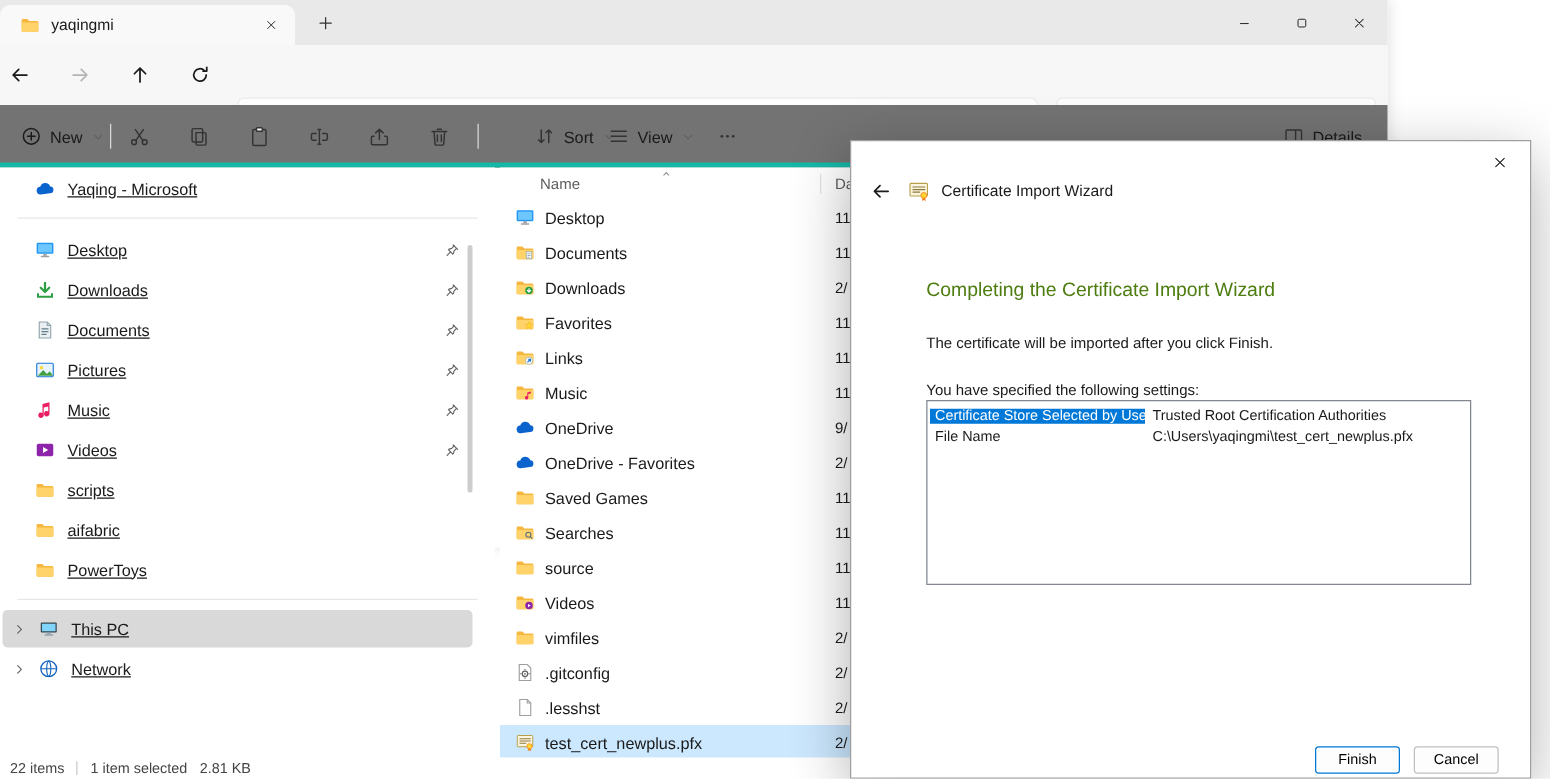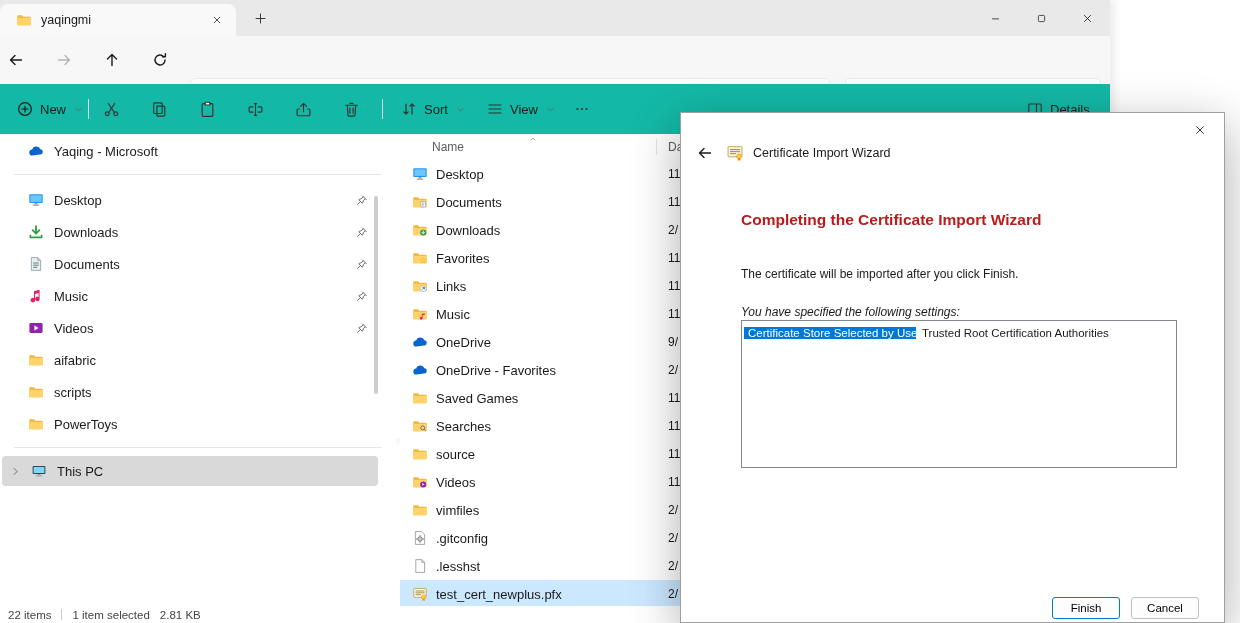--- a/index.html
+++ b/index.html
@@ -25,32 +25,32 @@
   #nav-back{left:0px;} #nav-fwd{left:48px;} #nav-up{left:96px;} #nav-refresh{left:144px;}
   #addressbar{position:absolute;left:190px;top:42px;width:640px;height:36px;background:#fdfdfd;border:1px solid #ebebeb;border-radius:5px;display:flex;align-items:center;padding:0 8px 0 12px;font-size:13px;}
   .crumb{padding:3px 6px;border-radius:4px;white-space:nowrap;}
   .bc-chev{width:11px;height:11px;margin:0 3px;}
   #addressbar .device-icon{width:15px;height:15px;margin-right:2px;}
   #searchbox{position:absolute;left:845px;top:42px;width:256px;height:36px;background:#fdfdfd;border:1px solid #ebebeb;border-radius:5px;display:flex;align-items:center;padding:0 12px;}
   #search-input{border:none;outline:none;background:transparent;flex:1;font-size:13px;font-family:inherit;color:#333;}
   #search-input::placeholder{color:#757575;}
   #searchbox .icon{width:14px;height:14px;}
 
-  #toolbar{position:absolute;left:0;top:84px;width:100%;height:50px;background:#14b8a6;border-bottom:1px solid #14b8a6;}
+  #toolbar{position:absolute;left:0;top:84px;width:100%;height:50px;background:#737373;border-bottom:4px solid #14b8a6;}
   .tb-btn{position:absolute;top:11px;height:28px;display:flex;align-items:center;gap:7px;padding:0 9px;border-radius:4px;font-size:13px;}
   .tb-btn .chev{width:11px;height:11px;}
   .tb-btn .lead{width:16px;height:16px;}
   #btn-new{left:8px;}
-  #btn-sort{left:392px;} #btn-view{left:478px;} #btn-more{left:568px;padding:0 6px;} #btn-details{left:1018px;}
+  #btn-sort{left:419px;} #btn-view{left:478px;} #btn-more{left:568px;padding:0 6px;} #btn-details{left:1018px;}
   .tb-sep{position:absolute;top:15px;width:1px;height:20px;background:#d9d9d9;}
   .tb-icon-btn{position:absolute;top:11px;width:34px;height:28px;display:flex;align-items:center;justify-content:center;border-radius:4px;}
   .tb-icon-btn .icon{width:17px;height:17px;}
 
   
-  #sidebar{position:absolute;left:0;top:134px;width:396px;height:472px;background:#fff;padding-top:2px;}
+  #sidebar{position:absolute;left:0;top:134px;width:396px;height:472px;background:#fff;padding-top:2px;text-decoration:underline;}
   .side-row{height:30px;margin:0 18px 2px 2px;display:flex;align-items:center;gap:10px;padding-left:26px;border-radius:4px;font-size:13px;}
   .side-row.device{padding-left:8px;}
   .side-row.selected{background:#d9d9d9;}
   .side-row .chev{width:11px;height:11px;}
   .side-row .pin{margin-left:auto;width:13px;height:13px;margin-right:10px;}
   .side-sep{height:1px;background:#e7e7e7;margin:8px 14px;}
   #pinned-block{margin-top:10px;}
   #side-scroll{position:absolute;left:374px;top:62px;width:4px;height:198px;background:#cdcdcd;border-radius:2px;}
 
   
@@ -69,23 +69,23 @@
   #statusbar{position:absolute;left:0;top:606px;width:1110px;height:17px;display:flex;align-items:center;gap:10px;padding-left:8px;font-size:11.5px;color:#444;background:#fff;}
   .sb-sep{width:1px;height:11px;background:#c9c9c9;}
 
   
   #dialog{position:absolute;left:680px;top:112px;width:545px;height:511px;background:#fff;border:1px solid #9f9f9f;box-shadow:0 14px 46px rgba(0,0,0,.32);font-size:12px;}
   #dlg-close{position:absolute;right:8px;top:5px;width:32px;height:24px;display:flex;align-items:center;justify-content:center;}
   #dlg-close .icon{width:12px;height:12px;}
   #dlg-header{position:absolute;left:12px;top:28px;display:flex;align-items:center;gap:9px;font-size:12.5px;}
   #dlg-back{width:24px;height:24px;display:flex;align-items:center;justify-content:center;border-radius:3px;}
   #dlg-header .cert{width:18px;height:18px;}
-  #dlg-heading{position:absolute;left:60px;top:98px;font-size:15.5px;font-weight:bold;color:#b91c1c;}
+  #dlg-heading{position:absolute;left:60px;top:111px;font-size:15.5px;font-weight:normal;color:#4d7c0f;}
   #dlg-line1{position:absolute;left:60px;top:154px;}
-  #dlg-line2{position:absolute;left:60px;top:192px;font-style:italic;}
+  #dlg-line2{position:absolute;left:60px;top:192px;}
   #settings-box{position:absolute;left:60px;top:207px;width:436px;height:148px;border:1px solid #828790;background:#fff;padding:3px 2px;overflow:hidden;font-size:11.5px;}
   .set-row{display:flex;height:17px;align-items:center;}
   .set-key{width:172px;flex:none;padding:0 4px;white-space:nowrap;overflow:hidden;}
   .set-key.sel{background:var(--accent,#0078d7);color:#fff;}
   .set-val{padding-left:6px;white-space:nowrap;}
   #dlg-buttons{position:absolute;right:25px;top:484px;display:flex;gap:11px;}
   .dlg-btn{width:68px;height:22px;display:flex;align-items:center;justify-content:center;background:#fdfdfd;border:1px solid #bfbfbf;border-radius:3px;font-size:11.5px;font-family:inherit;}
   .dlg-btn.primary{border:1.5px solid var(--accent,#0078d7);}
 </style>
 </head>
@@ -407,69 +407,88 @@
                 <path d="M9.2 2.4l4.4 4.4"></path>
                 <path d="M10.2 3.4L7.6 6c-1.1-.1-2.2.3-3 1.1l4.3 4.3c.8-.8 1.2-1.9 1.1-3l2.6-2.6"></path>
                 <path d="M6.7 9.3l-3.4 3.4"></path>
               </g>
             </svg>
           </span>
         </div>
         <div class="side-row">
           <span class="icon">
             <svg viewBox="0 0 16 16">
-              <path d="M11.6 1.8L6 3.2v7.1a2.2 2.2 0 1 0 1 1.85V6l3.6-.9v4a2.2 2.2 0 1 0 1 1.85z" fill="#e91e63"></path>
-            </svg>
-          </span>
-          <span>Music</span>
+              <rect x="1.4" y="2.6" width="13.2" height="10.8" rx="1" fill="#e8f4fd" stroke="#1976d2" stroke-width="0.9"></rect>
+              <circle cx="5.2" cy="6.2" r="1.4" fill="#fdd835"></circle>
+              <path d="M2.2 12.6l4.4-4.6 3 3.2 2.2-2.2 2.6 3.6z" fill="#43a047"></path>
+            </svg>
+          </span>
+          <span>Pictures</span>
           <span class="icon pin">
             <svg viewBox="0 0 16 16">
               <g fill="none" stroke="#5f5f5f" stroke-width="1.1" stroke-linecap="round" stroke-linejoin="round">
                 <path d="M9.2 2.4l4.4 4.4"></path>
                 <path d="M10.2 3.4L7.6 6c-1.1-.1-2.2.3-3 1.1l4.3 4.3c.8-.8 1.2-1.9 1.1-3l2.6-2.6"></path>
                 <path d="M6.7 9.3l-3.4 3.4"></path>
               </g>
             </svg>
           </span>
         </div>
         <div class="side-row">
           <span class="icon">
             <svg viewBox="0 0 16 16">
-              <rect x="1.4" y="3" width="13.2" height="10" rx="1.4" fill="#8e24aa"></rect>
-              <path d="M6.4 5.6v4.8l4.2-2.4z" fill="#fff"></path>
-            </svg>
-          </span>
-          <span>Videos</span>
+              <path d="M11.6 1.8L6 3.2v7.1a2.2 2.2 0 1 0 1 1.85V6l3.6-.9v4a2.2 2.2 0 1 0 1 1.85z" fill="#e91e63"></path>
+            </svg>
+          </span>
+          <span>Music</span>
           <span class="icon pin">
             <svg viewBox="0 0 16 16">
               <g fill="none" stroke="#5f5f5f" stroke-width="1.1" stroke-linecap="round" stroke-linejoin="round">
                 <path d="M9.2 2.4l4.4 4.4"></path>
                 <path d="M10.2 3.4L7.6 6c-1.1-.1-2.2.3-3 1.1l4.3 4.3c.8-.8 1.2-1.9 1.1-3l2.6-2.6"></path>
                 <path d="M6.7 9.3l-3.4 3.4"></path>
               </g>
             </svg>
           </span>
         </div>
         <div class="side-row">
           <span class="icon">
             <svg viewBox="0 0 16 16">
+              <rect x="1.4" y="3" width="13.2" height="10" rx="1.4" fill="#8e24aa"></rect>
+              <path d="M6.4 5.6v4.8l4.2-2.4z" fill="#fff"></path>
+            </svg>
+          </span>
+          <span>Videos</span>
+          <span class="icon pin">
+            <svg viewBox="0 0 16 16">
+              <g fill="none" stroke="#5f5f5f" stroke-width="1.1" stroke-linecap="round" stroke-linejoin="round">
+                <path d="M9.2 2.4l4.4 4.4"></path>
+                <path d="M10.2 3.4L7.6 6c-1.1-.1-2.2.3-3 1.1l4.3 4.3c.8-.8 1.2-1.9 1.1-3l2.6-2.6"></path>
+                <path d="M6.7 9.3l-3.4 3.4"></path>
+              </g>
+            </svg>
+          </span>
+        </div>
+        <div class="side-row">
+          <span class="icon">
+            <svg viewBox="0 0 16 16">
+              <path d="M1.3 4.2c0-.6.5-1 1-1h3.2c.4 0 .7.14.95.45L7.3 4.7h6.4c.6 0 1 .5 1 1v6.6c0 .6-.5 1-1 1H2.3c-.6 0-1-.5-1-1z" fill="#f5b73f"></path>
+              <path d="M1.3 6h13.4v6.3c0 .6-.5 1-1 1H2.3c-.6 0-1-.5-1-1z" fill="#ffd36a"></path>
+            </svg>
+          </span>
+          <span>scripts</span>
+        </div>
+        <div class="side-row">
+          <span class="icon">
+            <svg viewBox="0 0 16 16">
               <path d="M1.3 4.2c0-.6.5-1 1-1h3.2c.4 0 .7.14.95.45L7.3 4.7h6.4c.6 0 1 .5 1 1v6.6c0 .6-.5 1-1 1H2.3c-.6 0-1-.5-1-1z" fill="#f5b73f"></path>
               <path d="M1.3 6h13.4v6.3c0 .6-.5 1-1 1H2.3c-.6 0-1-.5-1-1z" fill="#ffd36a"></path>
             </svg>
           </span>
           <span>aifabric</span>
-        </div>
-        <div class="side-row">
-          <span class="icon">
-            <svg viewBox="0 0 16 16">
-              <path d="M1.3 4.2c0-.6.5-1 1-1h3.2c.4 0 .7.14.95.45L7.3 4.7h6.4c.6 0 1 .5 1 1v6.6c0 .6-.5 1-1 1H2.3c-.6 0-1-.5-1-1z" fill="#f5b73f"></path>
-              <path d="M1.3 6h13.4v6.3c0 .6-.5 1-1 1H2.3c-.6 0-1-.5-1-1z" fill="#ffd36a"></path>
-            </svg>
-          </span>
-          <span>scripts</span>
         </div>
         <div class="side-row">
           <span class="icon">
             <svg viewBox="0 0 16 16">
               <path d="M1.3 4.2c0-.6.5-1 1-1h3.2c.4 0 .7.14.95.45L7.3 4.7h6.4c.6 0 1 .5 1 1v6.6c0 .6-.5 1-1 1H2.3c-.6 0-1-.5-1-1z" fill="#f5b73f"></path>
               <path d="M1.3 6h13.4v6.3c0 .6-.5 1-1 1H2.3c-.6 0-1-.5-1-1z" fill="#ffd36a"></path>
             </svg>
           </span>
           <span>PowerToys</span>
         </div>
@@ -484,20 +503,34 @@
           </span>
           <span class="icon">
             <svg viewBox="0 0 16 16">
               <rect x="1.6" y="3" width="12.8" height="8" rx="0.8" fill="#37474f"></rect>
               <rect x="2.6" y="4" width="10.8" height="6" fill="#81d4fa"></rect>
               <rect x="6.4" y="11" width="3.2" height="1.4" fill="#90a4ae"></rect>
               <rect x="4.4" y="12.4" width="7.2" height="1.2" rx="0.6" fill="#90a4ae"></rect>
             </svg>
           </span>
           <span>This PC</span>
+        </div>
+        <div class="side-row device">
+          <span class="icon chev">
+            <svg viewBox="0 0 16 16">
+              <path d="M6 3.6L10.4 8 6 12.4" fill="none" stroke="#5f5f5f" stroke-width="1.3" stroke-linecap="round" stroke-linejoin="round"></path>
+            </svg>
+          </span>
+          <span class="icon">
+            <svg viewBox="0 0 16 16">
+              <circle cx="8" cy="8" r="6.3" fill="none" stroke="#1565c0" stroke-width="1.1"></circle>
+              <path d="M1.7 8h12.6M8 1.7C5.8 3.6 5.8 12.4 8 14.3M8 1.7c2.2 1.9 2.2 10.7 0 12.6" fill="none" stroke="#1565c0" stroke-width="0.9"></path>
+            </svg>
+          </span>
+          <span>Network</span>
         </div>
       </div>
     <div id="side-scroll"></div>
   </div>
 
   <div id="filepane">
     <div id="file-header">
       <span id="col-name">Name</span>
       <span class="icon" id="col-sort">
           <svg viewBox="0 0 16 16">
@@ -723,18 +756,22 @@
     <span>Certificate Import Wizard</span>
   </div>
   <div id="dlg-heading">Completing the Certificate Import Wizard</div>
   <div id="dlg-line1">The certificate will be imported after you click Finish.</div>
   <div id="dlg-line2">You have specified the following settings:</div>
   <div id="settings-box">
       <div class="set-row">
         <span class="set-key sel">Certificate Store Selected by User</span>
         <span class="set-val">Trusted Root Certification Authorities</span>
       </div>
+      <div class="set-row">
+        <span class="set-key">File Name</span>
+        <span class="set-val">C:\Users\yaqingmi\test_cert_newplus.pfx</span>
+      </div>
     </div>
   <div id="dlg-buttons">
     <button class="dlg-btn primary">Finish</button>
     <button class="dlg-btn">Cancel</button>
   </div>
 </div>
 
 </body></html>

